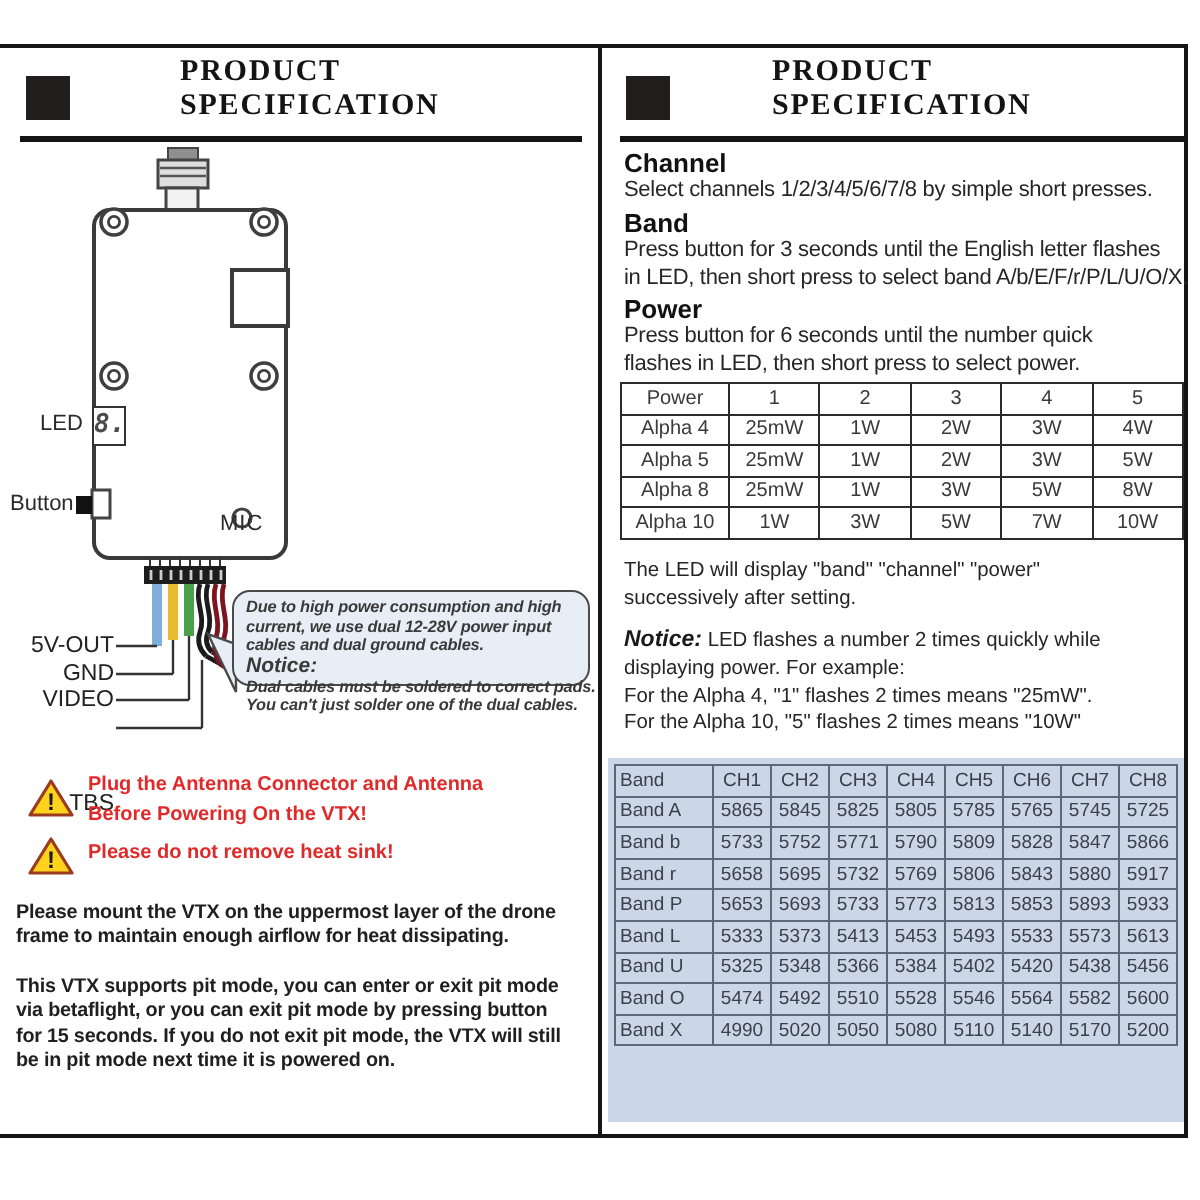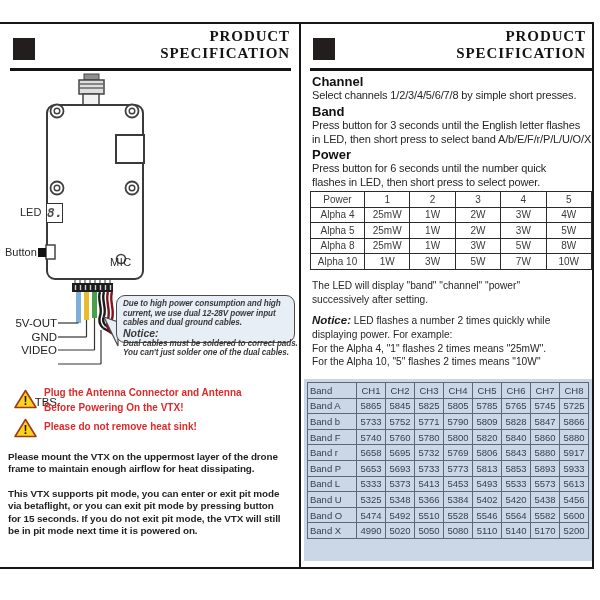--- a/index.html
+++ b/index.html
@@ -1,21 +1,21 @@
 <!DOCTYPE html>
 <html><head>
 <meta charset="utf-8">
 <style>
   html,body{margin:0;padding:0;background:#fff;}
   .page{position:relative;width:600px;height:600px;background:#ffffff;overflow:hidden;
         font-family:"Liberation Sans",sans-serif;color:#1c1c1c;}
   .rule{position:absolute;background:#161616;}
   
   .hdr-square{position:absolute;width:22px;height:22px;background:#231e1e;}
-  .page-title{position:absolute;width:200px;text-align:right;font-family:"Liberation Serif",serif;
+  .page-title{position:absolute;width:200px;font-family:"Liberation Serif",serif;
               font-weight:bold;font-size:15px;line-height:16.5px;letter-spacing:0.9px;color:#141414;
               white-space:pre-line;}
   .hdr-rule{position:absolute;height:2.6px;background:#141414;}
   
   .sec-title{position:absolute;font-size:13px;font-weight:bold;color:#111;}
   .sec-body{position:absolute;font-size:11px;letter-spacing:-0.15px;line-height:13.5px;
             color:#262626;white-space:pre;}
   .note{position:absolute;font-size:10.2px;line-height:13.8px;color:#262626;white-space:pre-line;}
   .notice-lbl{font-weight:bold;font-style:italic;font-size:11.5px;color:#1a1a1a;}
   
@@ -286,31 +286,20 @@
             <td>5733</td>
             <td>5752</td>
             <td>5771</td>
             <td>5790</td>
             <td>5809</td>
             <td>5828</td>
             <td>5847</td>
             <td>5866</td>
           </tr>
           <tr>
-            <td>Band F</td>
-            <td>5740</td>
-            <td>5760</td>
-            <td>5780</td>
-            <td>5800</td>
-            <td>5820</td>
-            <td>5840</td>
-            <td>5860</td>
-            <td>5880</td>
-          </tr>
-          <tr>
             <td>Band r</td>
             <td>5658</td>
             <td>5695</td>
             <td>5732</td>
             <td>5769</td>
             <td>5806</td>
             <td>5843</td>
             <td>5880</td>
             <td>5917</td>
           </tr>

